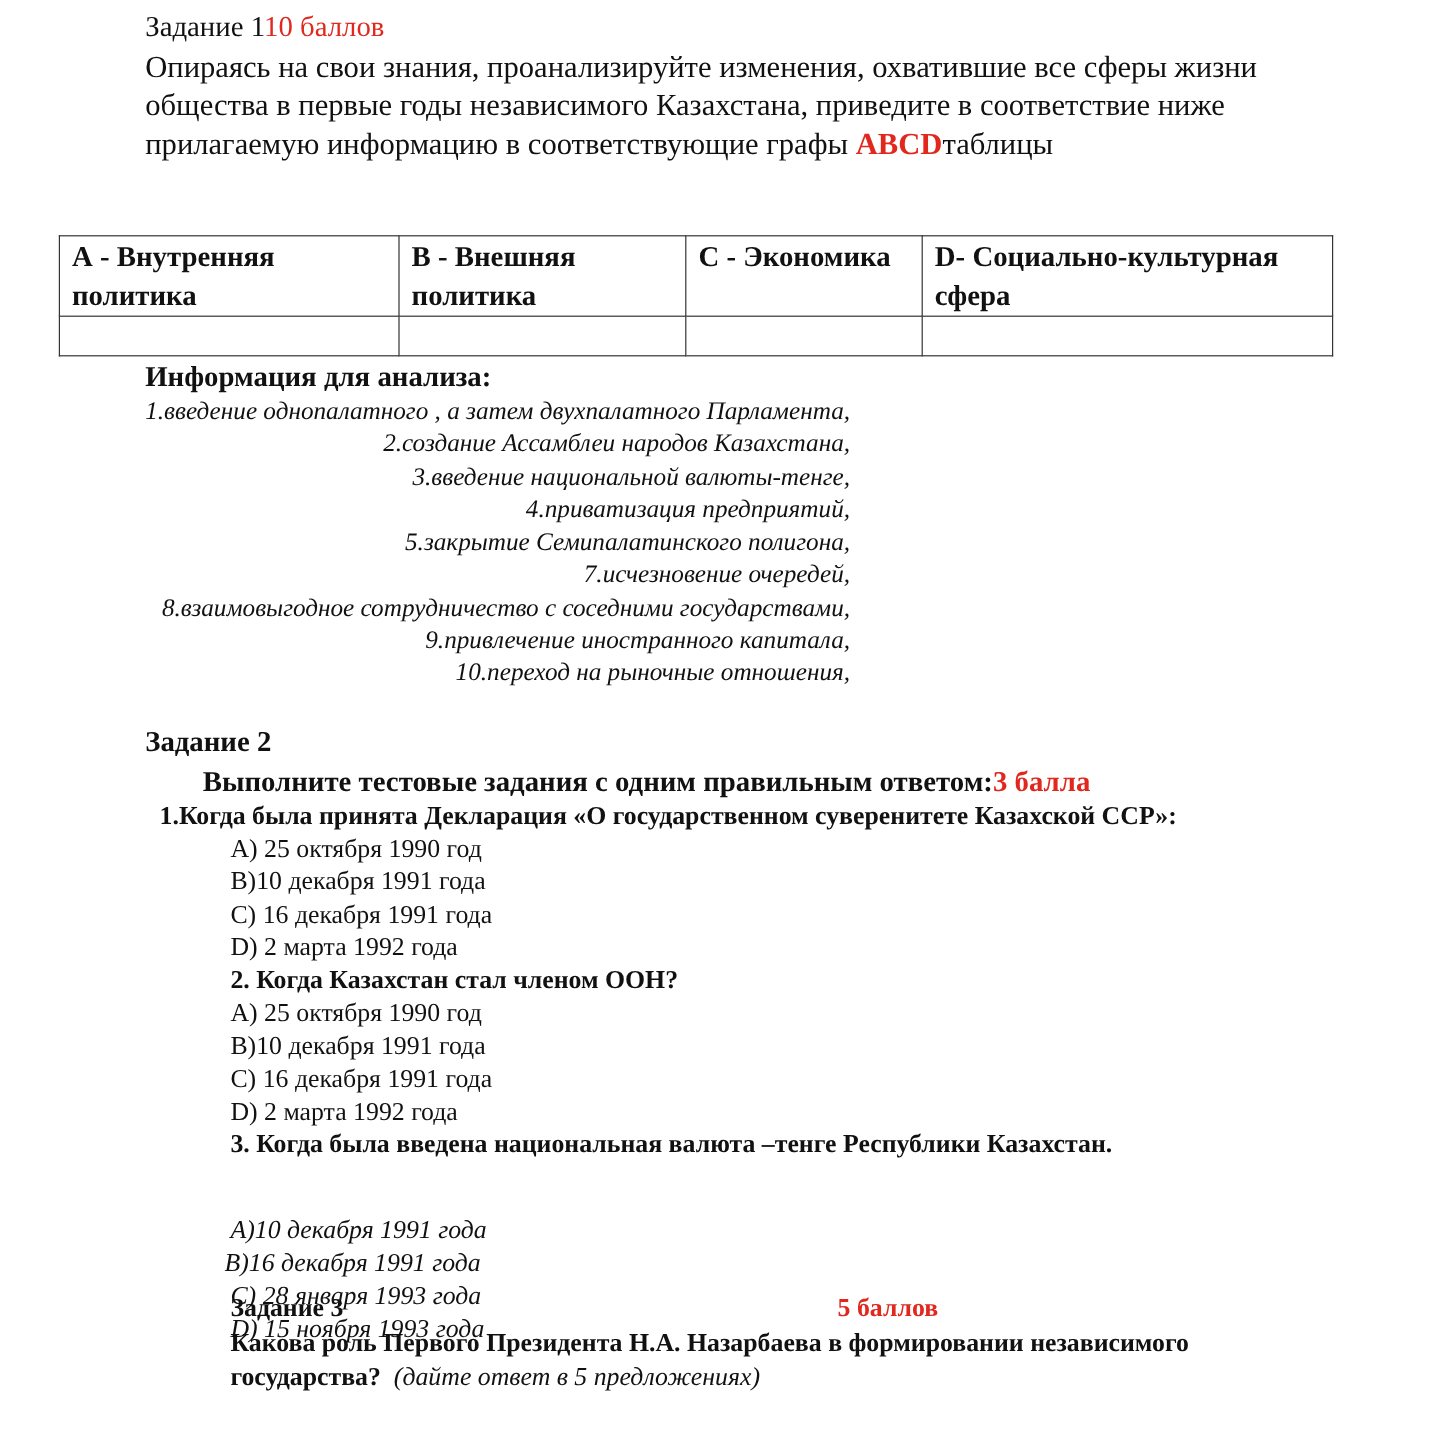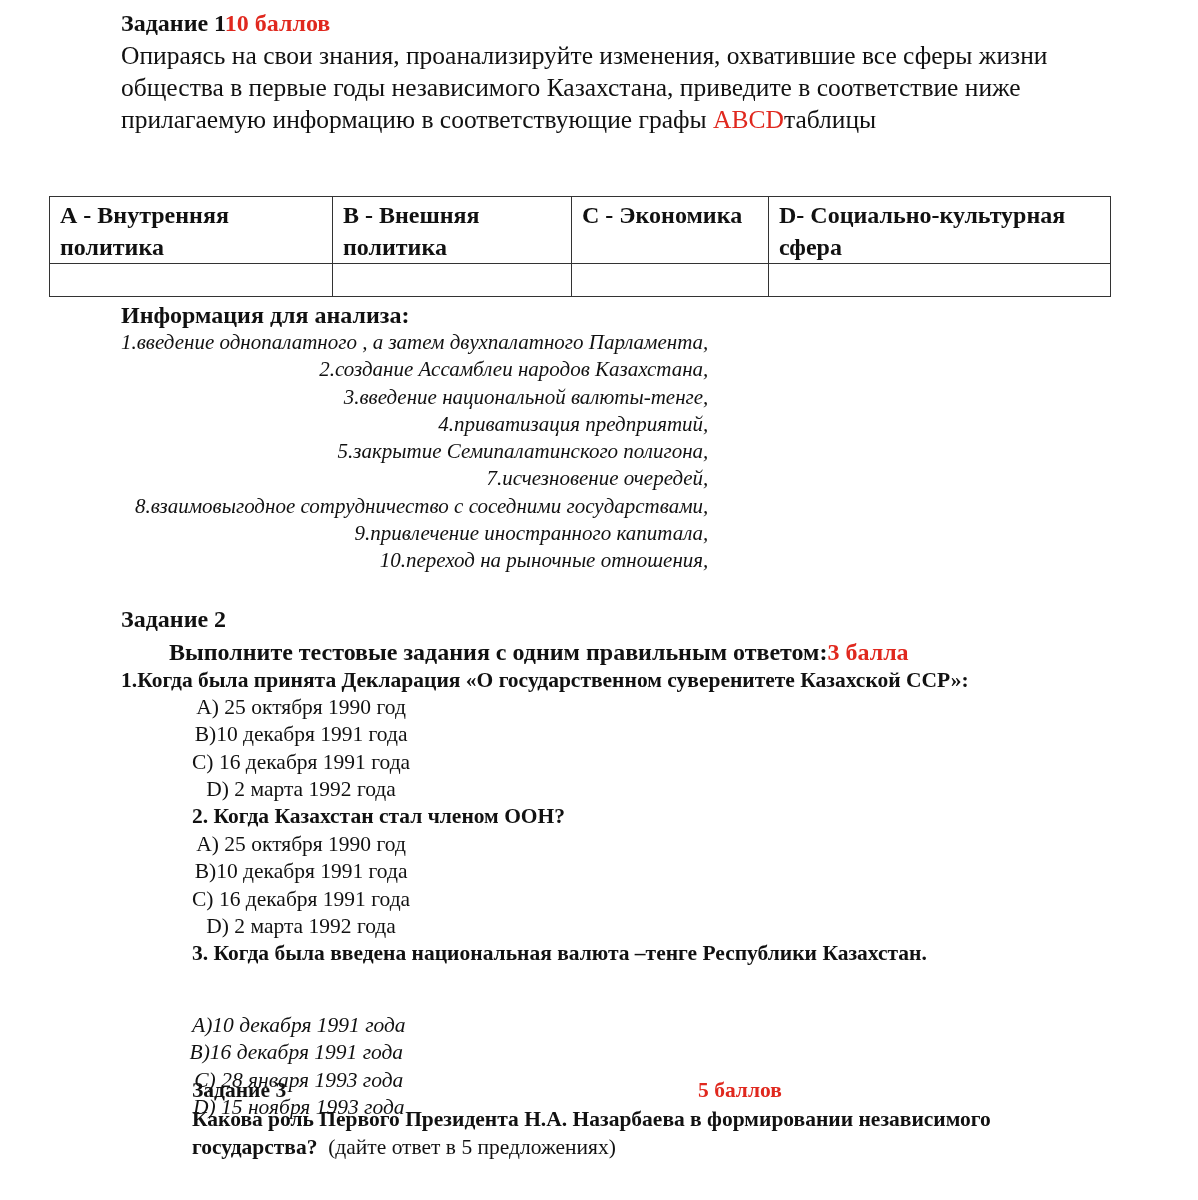--- a/index.html
+++ b/index.html
@@ -3,50 +3,50 @@
 <meta charset="utf-8">
 <style>
   html, body { margin: 0; padding: 0; background: #ffffff; }
   body {
     width: 1198px; height: 1200px; position: relative; overflow: hidden;
     font-family: "Liberation Serif", "DejaVu Serif", serif;
     color: #111111;
   }
   .abs { position: absolute; white-space: nowrap; }
   .red { color: #e0281e; }
-  .b { font-weight: normal; }
+  .b { font-weight: bold; }
 
-  .t1-title { left: 121px; top: 8px; font-size: 24px; font-weight: bold; line-height: 30px; }
+  .t1-title { left: 121px; top: 8px; font-size: 24px; font-weight: normal; line-height: 30px; }
   .t1-body { left: 121px; top: 40px; font-size: 25.5px; line-height: 32px; white-space: normal; width: 960px; }
 
   table.abcd {
     position: absolute; left: 49px; top: 196px; width: 1062px;
     border-collapse: collapse; font-size: 24px; font-weight: bold;
   }
   table.abcd td {
     border: 1.5px solid #333; vertical-align: top; padding: 2px 10px 0 10px;
     line-height: 32px;
   }
   table.abcd tr.head td { height: 64px; }
   table.abcd tr.blank td { height: 30px; }
 
   .info-title { left: 121px; top: 300px; font-size: 24px; font-weight: bold; line-height: 30px; }
   .info-list { position: absolute; left: 121px; top: 329px; margin: 0; padding: 0; list-style: none;
     font-size: 21px; font-style: italic; line-height: 27.3px; text-align: right; }
 
   .t2-title { left: 121px; top: 604px; font-size: 24px; font-weight: bold; line-height: 30px; }
   .t2-instr { left: 121px; top: 637px; font-size: 24px; font-weight: bold; line-height: 30px; margin-left: 48px; }
   .q { font-size: 21.5px; font-weight: bold; line-height: 27px; }
-  .opt { font-size: 21.5px; line-height: 27.3px; text-align: center; }
+  .opt { font-size: 21.5px; line-height: 27.3px; }
   .opts { position: absolute; margin: 0; padding: 0; list-style: none; }
 
   .t3-title { left: 192px; top: 1077px; font-size: 21.5px; font-weight: bold; line-height: 27px; }
   .t3-points { left: 683px; top: 1077px; font-size: 21.5px; font-weight: bold; line-height: 27px; margin-left: 15px; }
   .t3-q { left: 192px; top: 1105px; font-size: 21.5px; font-weight: bold; line-height: 28px; white-space: normal; width: 900px; }
-  .t3-q .hint { font-weight: normal; }
+  .t3-q .hint { font-weight: normal; font-style: italic; }
 </style>
 </head>
 <body>
 
 <div class="abs t1-title">
   <span>Задание 1</span><span class="red">10 баллов</span>
 </div>
 
 <div class="abs t1-body">
   <span>Опираясь на свои знания, проанализируйте изменения, охватившие все сферы жизни общества в первые годы независимого Казахстана, приведите в соответствие ниже прилагаемую информацию в соответствующие графы</span>
@@ -81,21 +81,21 @@
   <li>8.взаимовыгодное сотрудничество с соседними государствами,</li>
   <li>9.привлечение иностранного капитала,</li>
   <li>10.переход на рыночные отношения,</li>
 </ul>
 
 <div class="abs t2-title">Задание 2</div>
 <div class="abs t2-instr">
   <span>Выполните тестовые задания с одним правильным ответом:</span><span class="red">3 балла</span>
 </div>
 
-<div class="abs q" style="left:121px; top:667px;">1.Когда была принята Декларация «О государственном суверенитете Казахской ССР»:</div>
+<div class="abs q" style="left:133px; top:667px;">1.Когда была принята Декларация «О государственном суверенитете Казахской ССР»:</div>
 <ul class="opts" style="left:192px; top:694px;">
   <li class="opt">А) 25 октября 1990 год</li>
   <li class="opt">В)10 декабря 1991 года</li>
   <li class="opt">С) 16 декабря 1991 года</li>
   <li class="opt">D) 2 марта 1992 года</li>
 </ul>
 
 <div class="abs q" style="left:192px; top:803px;">2. Когда Казахстан стал членом ООН?</div>
 <ul class="opts" style="left:192px; top:831px;">
   <li class="opt">А) 25 октября 1990 год</li>

